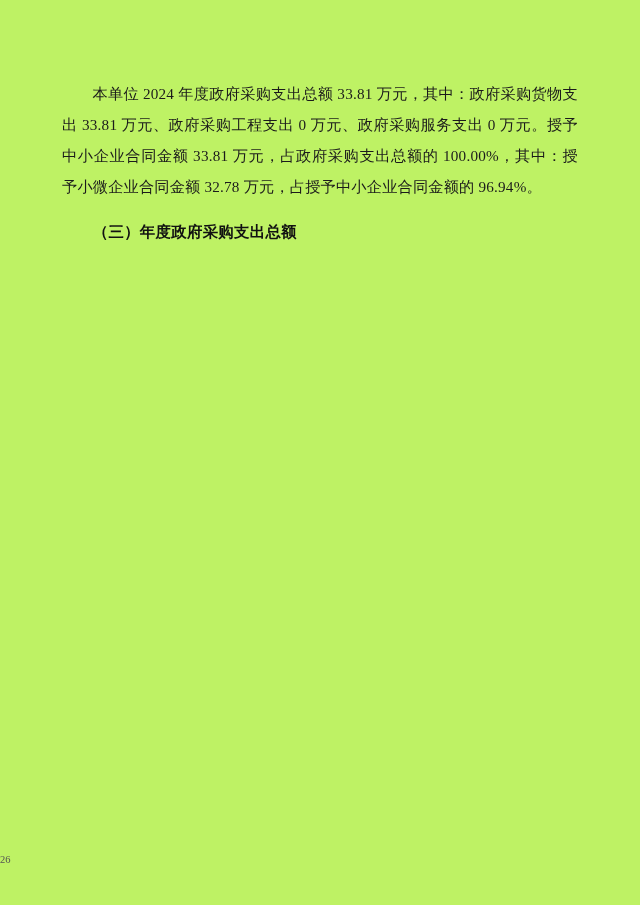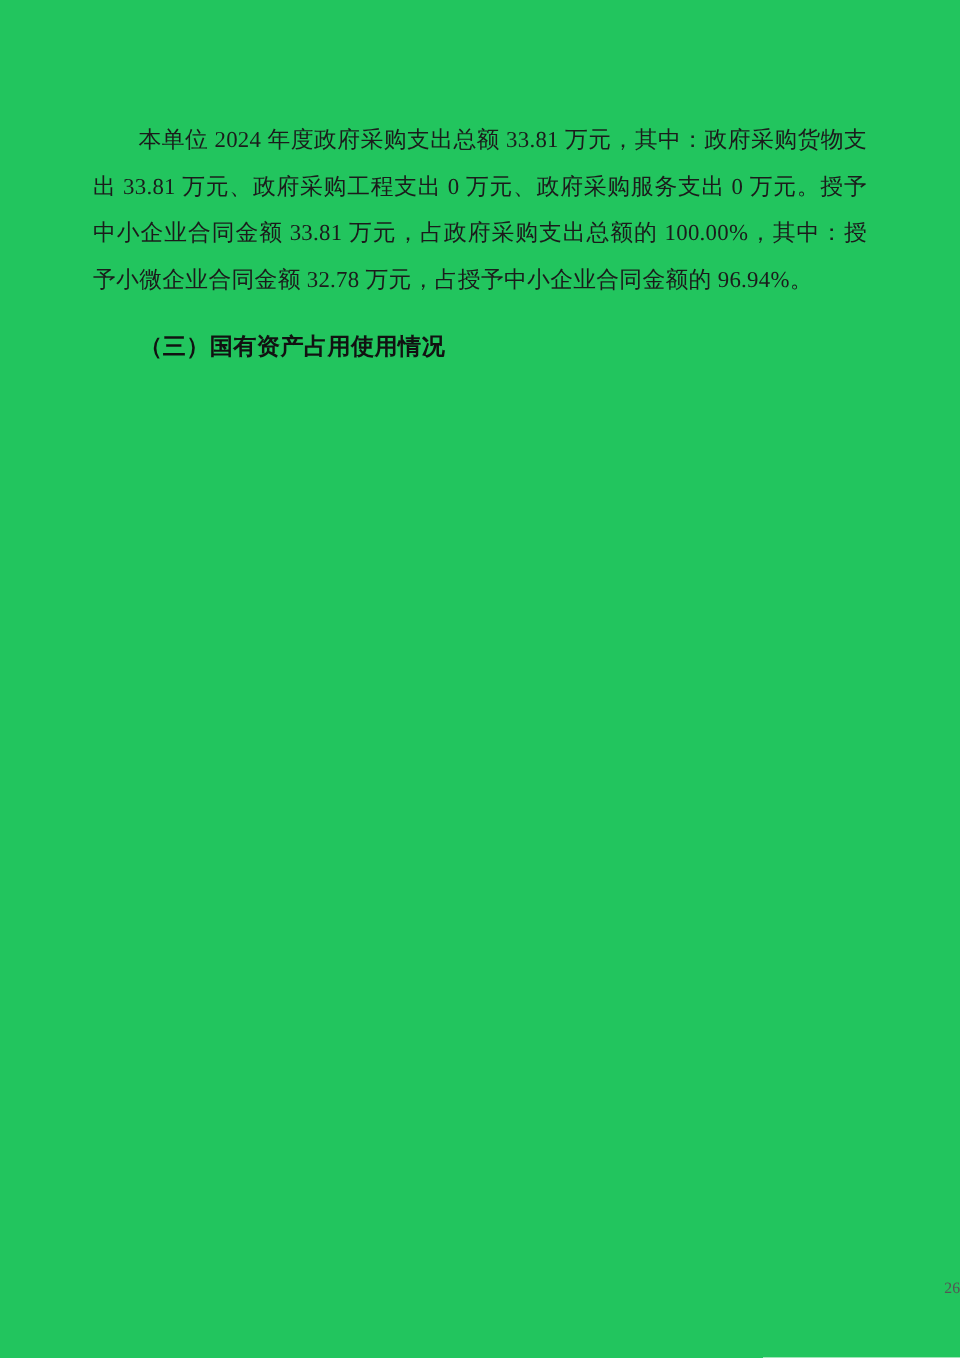--- a/index.html
+++ b/index.html
@@ -14,21 +14,21 @@
     color: #1a1a1a;
     position: relative;
     overflow: hidden;
   }
   .page {
     width: 640px;
     height: 905px;
     box-sizing: border-box;
     padding: 78px 62px 40px 62px;
     position: relative;
-    background: #22c55e;
+    background: #bef264;
   }
   .para {
     font-size: 15.2px;
     line-height: 31px;
     text-align: justify;
     text-justify: inter-ideograph;
     letter-spacing: 0.2px;
     margin: 0 0 0 0;
     text-indent: 2em;
     color: #1b1b1b;
@@ -43,33 +43,33 @@
     color: #111111;
   }
   .block-gap {
     height: 6px;
   }
   .page-number {
     position: absolute;
     bottom: 40px;
     left: 0;
     width: 640px;
-    text-align: right;
+    text-align: left;
     font-size: 10.5px;
     color: #555555;
     font-family: "Liberation Serif", "DejaVu Serif", serif;
   }
 </style>
 </head>
 <body>
 
 <div class="page">
 
   <p class="para">本单位 2024 年度政府采购支出总额 33.81 万元，其中：政府采购货物支出 33.81 万元、政府采购工程支出 0 万元、政府采购服务支出 0 万元。授予中小企业合同金额 33.81 万元，占政府采购支出总额的 100.00%，其中：授予小微企业合同金额 32.78 万元，占授予中小企业合同金额的 96.94%。</p>
 
   <div class="block-gap"></div>
 
-  <h2 class="heading">（三）国有资产占用使用情况</h2>
+  <h2 class="heading">（三）年度政府采购支出总额</h2>
 
 
   <div class="page-number">26</div>
 
 </div>
 
 </body></html>

